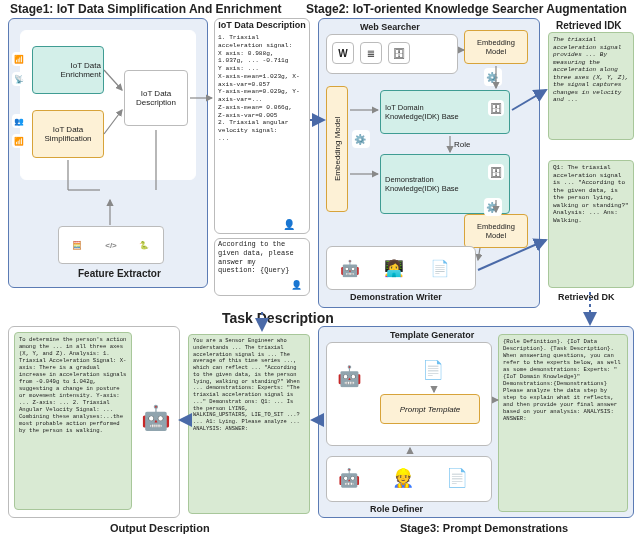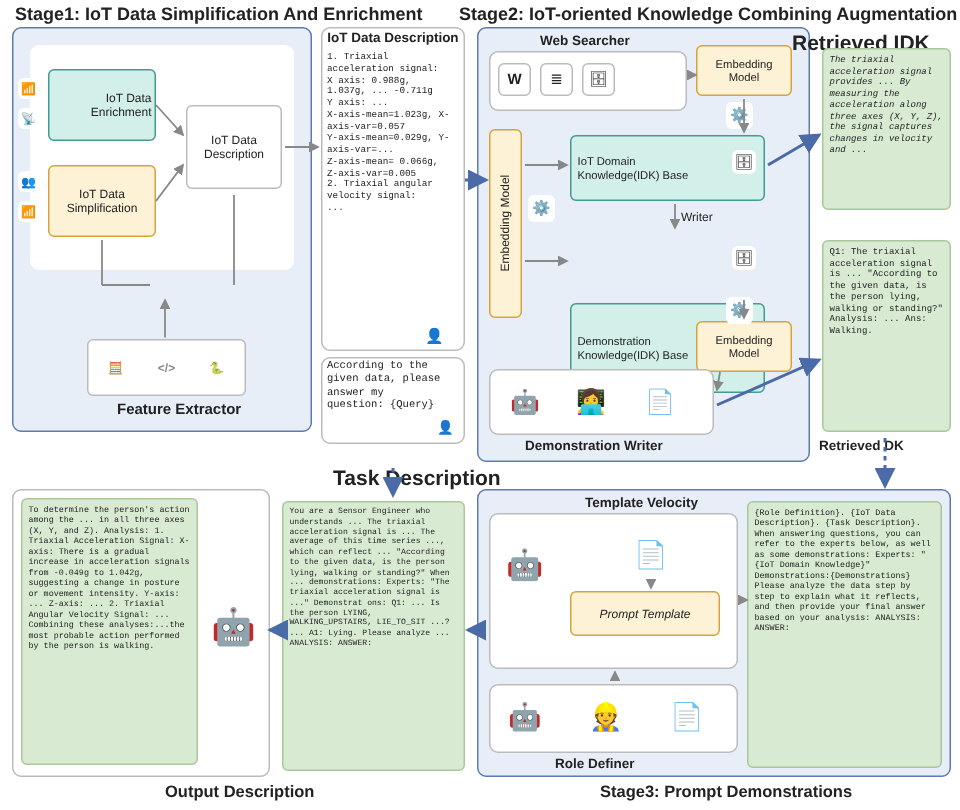--- a/index.html
+++ b/index.html
@@ -68,21 +68,21 @@
     align-items:center;
     justify-content:center;
     font-size:10px;
   }
   svg.flow { position:absolute; top:0; left:0; width:640px; height:540px; pointer-events:none; }
 </style>
 </head>
 <body>
 
 <div class="stage-title" style="left:10px; top:2px;">Stage1: IoT Data Simplification And Enrichment</div>
-<div class="stage-title" style="left:306px; top:2px;">Stage2: IoT-oriented Knowledge Combining Augmentation</div>
+<div class="stage-title" style="left:306px; top:2px;">Stage2: IoT-oriented Knowledge Searcher Augmentation</div>
 <div class="label" style="left:400px; top:522px; font-size:11px;">Stage3: Prompt Demonstrations</div>
 <div class="label" style="left:110px; top:522px; font-size:11px;">Output Description</div>
 
 <div class="panel" style="left:8px; top:18px; width:200px; height:270px; border-color:#5b7bb4; background:#e8eef7;"></div>
 
 <div class="panel" style="left:20px; top:30px; width:176px; height:150px; border-color:#ffffff; background:#ffffff;"></div>
 
 <div class="sub-box" style="left:32px; top:46px; width:72px; height:48px; border-color:#3f9c93; background:#d3efe9;text-align:right;">
   <span>IoT Data Enrichment</span>
 </div>
@@ -168,23 +168,23 @@
 <div class="icon-box" style="left:352px; top:130px; width:18px; height:18px; border:none;">
     <span>⚙️</span>
   </div>
 
 <div class="sub-box" style="left:380px; top:90px; width:130px; height:44px; border-color:#3f9c93; background:#d3efe9; font-size:7.5px; justify-content:flex-start; text-align:left; padding-left:4px;">
   <span style="width:86px;">IoT Domain Knowledge(IDK) Base</span>
 </div>
 <div class="icon-box" style="left:488px; top:100px; width:16px; height:16px; border:none;">
     <span>🗄</span>
   </div>
-<div class="label" style="left:454px; top:140px; font-size:8px; font-weight:400;">Writer</div>
-
-<div class="sub-box" style="left:380px; top:154px; width:130px; height:60px; border-color:#3f9c93; background:#d3efe9; font-size:7.5px; justify-content:flex-start; text-align:left; padding-left:4px;margin-top:48px;">
+<div class="label" style="left:454px; top:140px; font-size:8px; font-weight:400;">Role</div>
+
+<div class="sub-box" style="left:380px; top:154px; width:130px; height:60px; border-color:#3f9c93; background:#d3efe9; font-size:7.5px; justify-content:flex-start; text-align:left; padding-left:4px;">
   <span style="width:86px;">Demonstration Knowledge(IDK) Base</span>
 </div>
 <div class="icon-box" style="left:488px; top:164px; width:16px; height:16px; border:none;">
     <span>🗄</span>
   </div>
 
 <div class="sub-box" style="left:464px; top:214px; width:64px; height:34px; border-color:#d7a33a; background:#fdf1d6; font-size:7.5px;">
   <span>Embedding Model</span>
 </div>
 <div class="icon-box" style="left:484px; top:198px; width:18px; height:18px; border:none;">
@@ -194,33 +194,33 @@
 <div class="panel" style="left:326px; top:246px; width:150px; height:44px; border-color:#bbb; background:#fff;"></div>
 <div class="icon-box" style="left:336px; top:254px; width:28px; height:28px; border:none; font-size:16px;">
     <span>🤖</span>
   </div>
 <div class="icon-box" style="left:380px; top:254px; width:28px; height:28px; border:none; font-size:16px;">👩‍💻</div>
 <div class="icon-box" style="left:426px; top:254px; width:28px; height:28px; border:none; font-size:16px;">
     <span>📄</span>
   </div>
 <div class="label" style="left:350px; top:292px; font-size:9px;">Demonstration Writer</div>
 
-<div class="label" style="left:528px; top:20px; font-size:14px;">Retrieved IDK</div>
+<div class="label" style="left:556px; top:20px; font-size:10px;">Retrieved IDK</div>
 <div class="green-card" style="left:548px; top:32px; width:86px; height:108px; font-style:italic;">The triaxial acceleration signal provides ... By measuring the acceleration along three axes (X, Y, Z), the signal captures changes in velocity and ...</div>
 
 <div class="green-card" style="left:548px; top:160px; width:86px; height:128px;">Q1:
   The triaxial acceleration signal is ...
   "According to the given data, is the person lying, walking or standing?"
   Analysis: ...
   Ans: Walking.</div>
-<div class="label" style="left:546px; top:292px; font-size:9px;">Retrieved DK</div>
+<div class="label" style="left:558px; top:292px; font-size:9px;">Retrieved DK</div>
 
 <div class="panel" style="left:318px; top:326px; width:316px; height:192px; border-color:#5b7bb4; background:#e8eef7;"></div>
 
-<div class="label" style="left:390px; top:330px; font-size:9px;">Template Velocity</div>
+<div class="label" style="left:390px; top:330px; font-size:9px;">Template Generator</div>
 <div class="panel" style="left:326px; top:342px; width:166px; height:104px; border-color:#bbb; background:#fff;"></div>
 <div class="icon-box" style="left:334px; top:360px; width:32px; height:32px; border:none; font-size:20px;">
     <span>🤖</span>
   </div>
 <div class="sub-box" style="left:380px; top:394px; width:100px; height:30px; border-color:#d7a33a; background:#fdf1d6; font-size:8px;font-style:italic;">
   <span>Prompt Template</span>
 </div>
 <div class="icon-box" style="left:420px; top:356px; width:28px; height:28px; border:none; font-size:18px;">
     <span>📄</span>
   </div>

